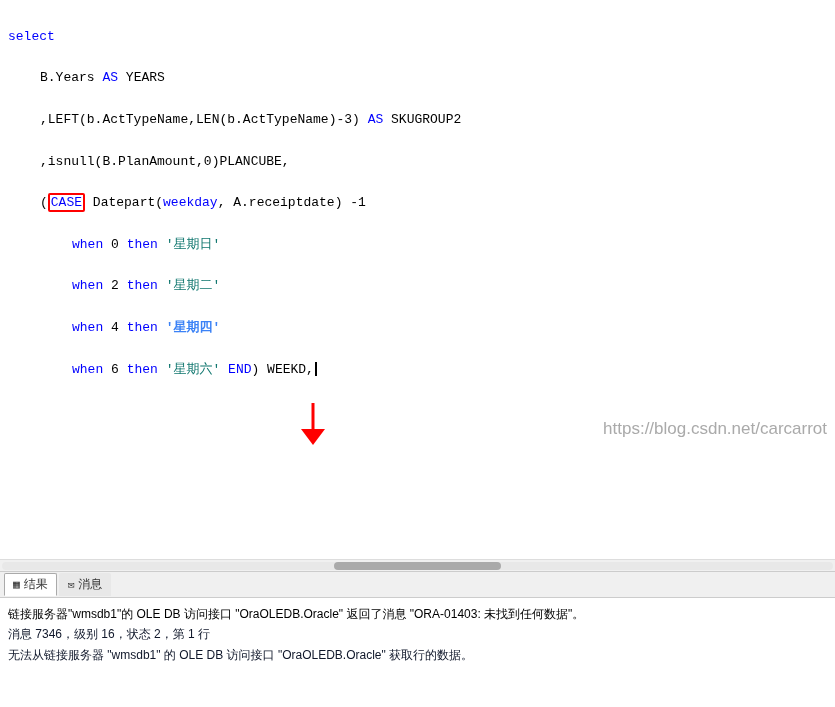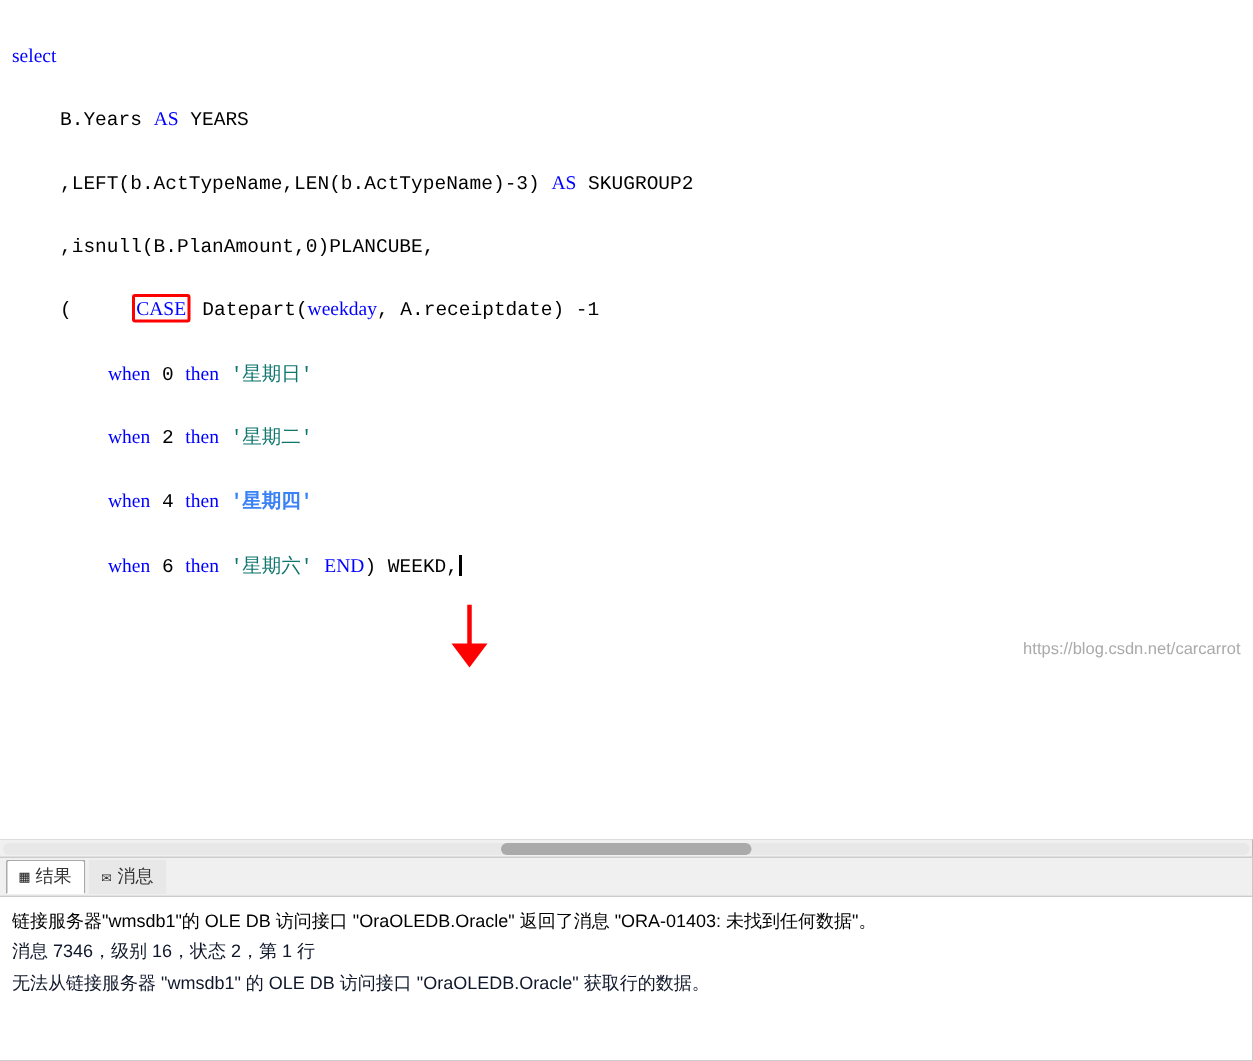--- a/index.html
+++ b/index.html
@@ -32,21 +32,21 @@
     .code-content {
       font-family: 'Courier New', Courier, monospace;
       font-size: 13px;
       color: #000000;
       white-space: pre;
       line-height: 1.6;
       padding: 2px 8px;
       position: relative;
     }
 
-    .kw { color: #0000ff; font-weight: normal; font-family: Liberation Serif, serif; }
+    .kw { color: #0000ff; font-weight: normal; }
     .str-cn { color: #0f766e; }
 
     
     #bottom-tabs {
       display: flex;
       align-items: center;
       background: #f0f0f0;
       border-top: 1px solid #cccccc;
       padding: 2px 4px;
       height: 26px;
@@ -111,21 +111,21 @@
       width: 20%;
       height: 100%;
       background: #aaaaaa;
       border-radius: 4px;
     }
 
     .watermark {
       position: absolute;
       bottom: 120px;
       right: 8px;
-      font-size: 11px;
+      font-size: 17px;
       color: #aaaaaa;
       font-family: Arial, sans-serif;
       padding-left: 41px;
     }
 
     .cursor-bar {
       display: inline-block;
       width: 2px;
       height: 14px;
       background: #000;
@@ -147,21 +147,21 @@
 <body>
 
 <div id="main-container">
 
   <div id="code-area">
     <div class="code-content">
 <span class="line"><span class="kw">select</span></span>
 <span class="line"><span class="indent1"></span>B.Years <span class="kw">AS</span> YEARS</span>
 <span class="line"><span class="indent1"></span>,LEFT(b.ActTypeName,LEN(b.ActTypeName)-3) <span class="kw">AS</span> SKUGROUP2</span>
 <span class="line"><span class="indent1"></span>,isnull(B.PlanAmount,0)PLANCUBE,</span>
-<span class="line"><span class="indent1"></span>(<span class="kw" style="border:2px solid red;border-radius:2px;padding:0 1px;margin-left:40px;">CASE</span> Datepart(<span class="kw">weekday</span>, A.receiptdate) -1</span>
+<span class="line"><span class="indent1"></span>(<span class="kw" style="border:2px solid red;border-radius:2px;padding:0 1px;">CASE</span> Datepart(<span class="kw">weekday</span>, A.receiptdate) -1</span>
 <span class="line"><span class="indent2"></span><span class="kw">when</span> 0 <span class="kw">then</span> <span class="str-cn">'星期日'</span></span>
 <span class="line"><span class="indent2"></span><span class="kw">when</span> 2 <span class="kw">then</span> <span class="str-cn">'星期二'</span></span>
 <span class="line"><span class="indent2"></span><span class="kw">when</span> 4 <span class="kw">then</span> <span class="str-cn" style="color:#3b82f6;font-weight:bold;">'星期四'</span></span>
 <span class="line"><span class="indent2"></span><span class="kw">when</span> 6 <span class="kw">then</span> <span class="str-cn">'星期六'</span> <span class="kw">END</span>) WEEKD,<span class="cursor-bar"></span></span>
 
 
 
 
 
 

